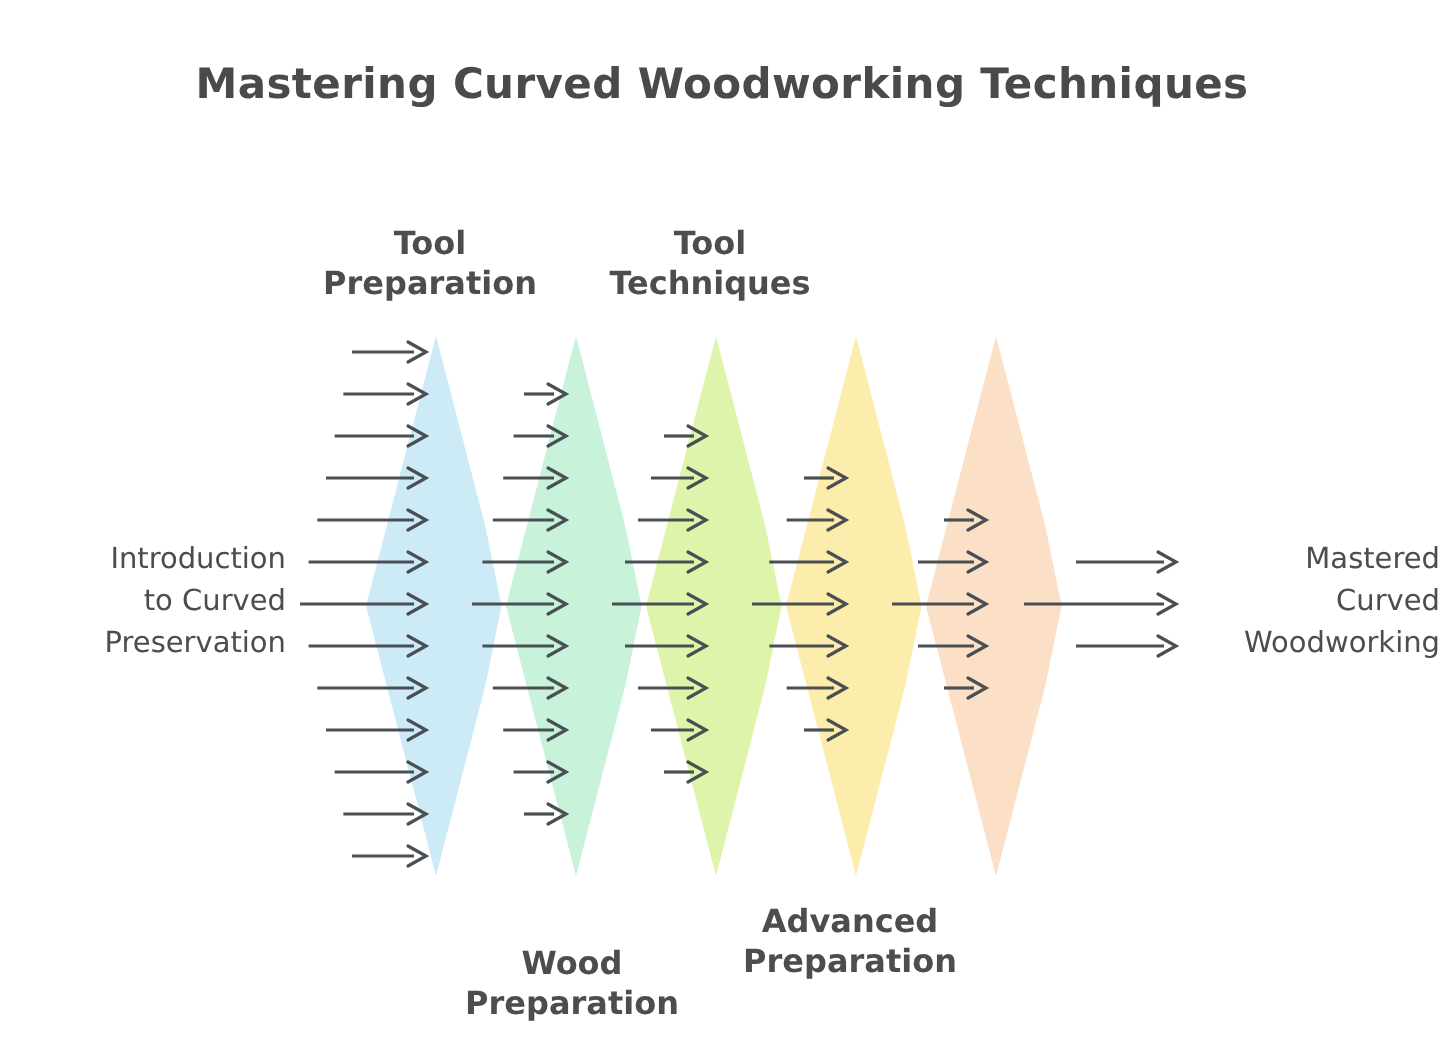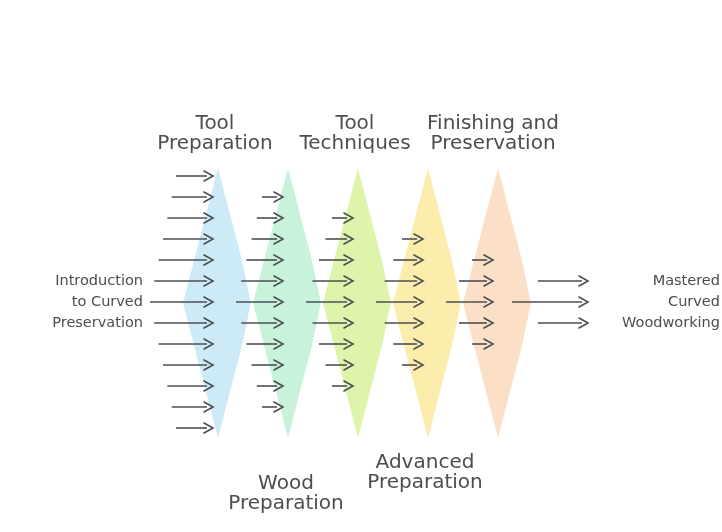--- a/index.html
+++ b/index.html
@@ -27,22 +27,22 @@
     text-align: center;
     font-family: "DejaVu Sans", sans-serif;
     font-size: 21px;
     font-weight: bold;
     letter-spacing: 0.2px;
     color: #4a4a4a;
   }
   .lens-label {
     position: absolute;
     font-family: "DejaVu Sans", sans-serif;
-    font-size: 20px;
-    font-weight: normal;
+    font-size: 16px;
+    font-weight: bold;
     line-height: 20px;
     color: #4d4d4d;
     text-align: center;
     white-space: pre-line;
   }
   .side-label {
     position: absolute;
     font-family: "DejaVu Sans", sans-serif;
     font-size: 14.5px;
     line-height: 21px;
@@ -59,20 +59,21 @@
     position: absolute;
     left: 0;
     top: 0;
   }
 </style>
 </head>
 <body>
 
 <div id="stage">
 
+  <div id="title">Mastering Curved Woodworking Techniques</div>
 
   <svg id="diagram-svg" width="722" height="532">
       <g>
         <polygon points="218,168 253,303 218,438 183,303" fill="#cdeaf7"></polygon>
         <path d="M 225 170 L 252 303 L 225 436" fill="none" stroke="#ffffff" stroke-width="2.4" stroke-linejoin="round"></path>
       </g>
       <g>
         <polygon points="288,168 323,303 288,438 253,303" fill="#c8f2da"></polygon>
         <path d="M 295 170 L 322 303 L 295 436" fill="none" stroke="#ffffff" stroke-width="2.4" stroke-linejoin="round"></path>
       </g>
@@ -211,16 +212,14 @@
 
   <div class="lens-label" style="left:221px; top:472px; width:130px;">Wood
 Preparation</div>
 
   <div class="lens-label" style="left:290px; top:112px; width:130px;">Tool
 Techniques</div>
 
   <div class="lens-label" style="left:360px; top:451px; width:130px;">Advanced
 Preparation</div>
 
-  <div class="lens-label" style="left:425px; top:112px; width:136px;">Finishing and
-Preservation</div>
 
 </div>
 
 </body></html>

